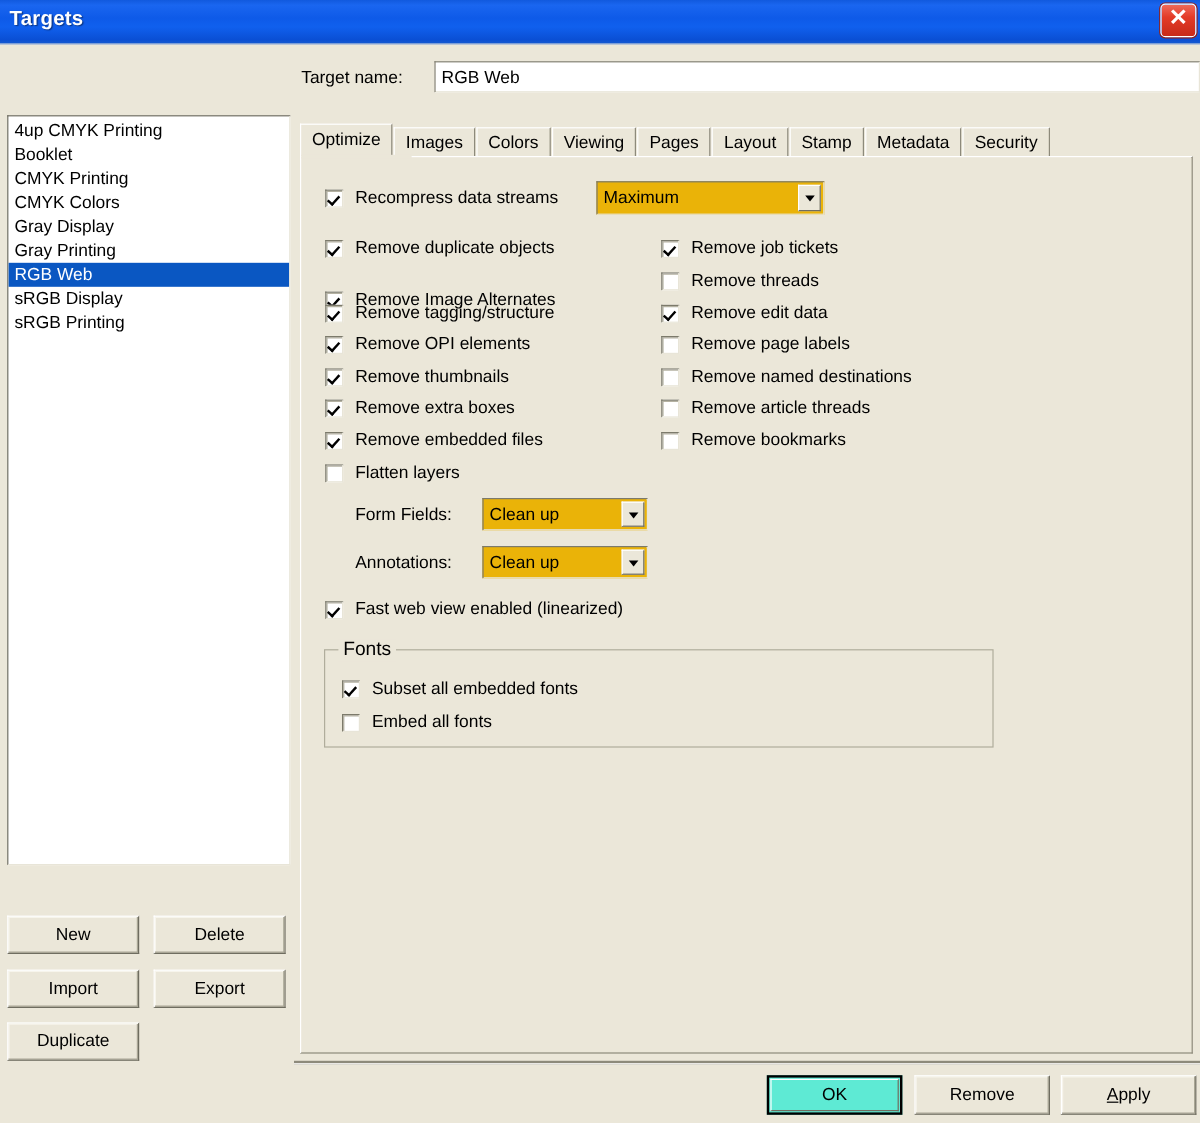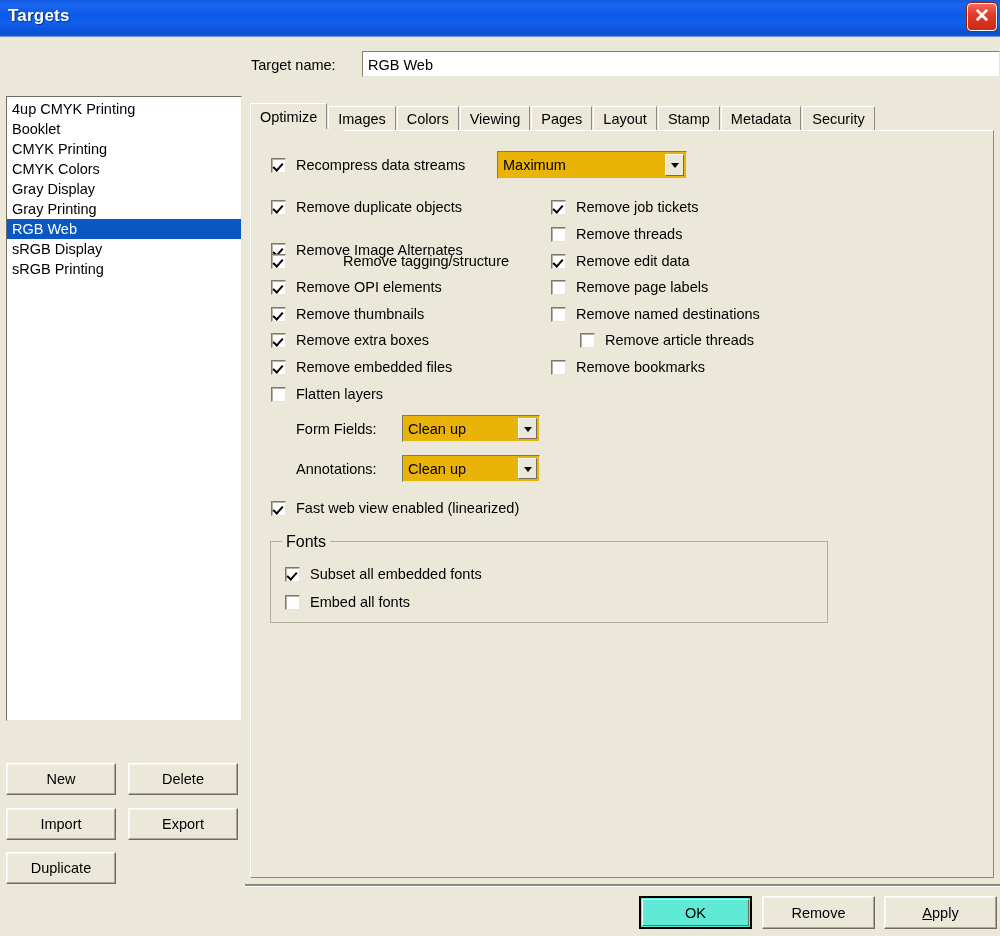--- a/index.html
+++ b/index.html
@@ -344,21 +344,21 @@
   </div>
 
   <div class="cb-row" style="left:271px; top:199px;">
     <span class="cb-box checked"></span>
     <span class="cb-label">Remove duplicate objects</span>
   </div>
   <div class="cb-row" style="left:271px; top:210px;margin-top:32px;">
     <span class="cb-box checked"></span>
     <span class="cb-label">Remove Image Alternates</span>
   </div>
-  <div class="cb-row" style="left:271px; top:253px;gap:47px;">
+  <div class="cb-row" style="left:271px; top:253px;">
     <span class="cb-box checked"></span>
     <span class="cb-label">Remove tagging/structure</span>
   </div>
   <div class="cb-row" style="left:271px; top:279px;">
     <span class="cb-box checked"></span>
     <span class="cb-label">Remove OPI elements</span>
   </div>
   <div class="cb-row" style="left:271px; top:306px;">
     <span class="cb-box checked"></span>
     <span class="cb-label">Remove thumbnails</span>
@@ -389,21 +389,21 @@
     <span class="cb-label">Remove edit data</span>
   </div>
   <div class="cb-row" style="left:551px; top:279px;">
     <span class="cb-box"></span>
     <span class="cb-label">Remove page labels</span>
   </div>
   <div class="cb-row" style="left:551px; top:306px;">
     <span class="cb-box"></span>
     <span class="cb-label">Remove named destinations</span>
   </div>
-  <div class="cb-row" style="left:580px; top:332px;">
+  <div class="cb-row" style="left:551px; top:332px;">
     <span class="cb-box"></span>
     <span class="cb-label">Remove article threads</span>
   </div>
   <div class="cb-row" style="left:551px; top:359px;">
     <span class="cb-box"></span>
     <span class="cb-label">Remove bookmarks</span>
   </div>
 
   <div class="field-label" style="left:296px; top:421px;">Form Fields:</div>
   <div class="combo" style="left:402px; top:415px; width:138px; height:27px;">

